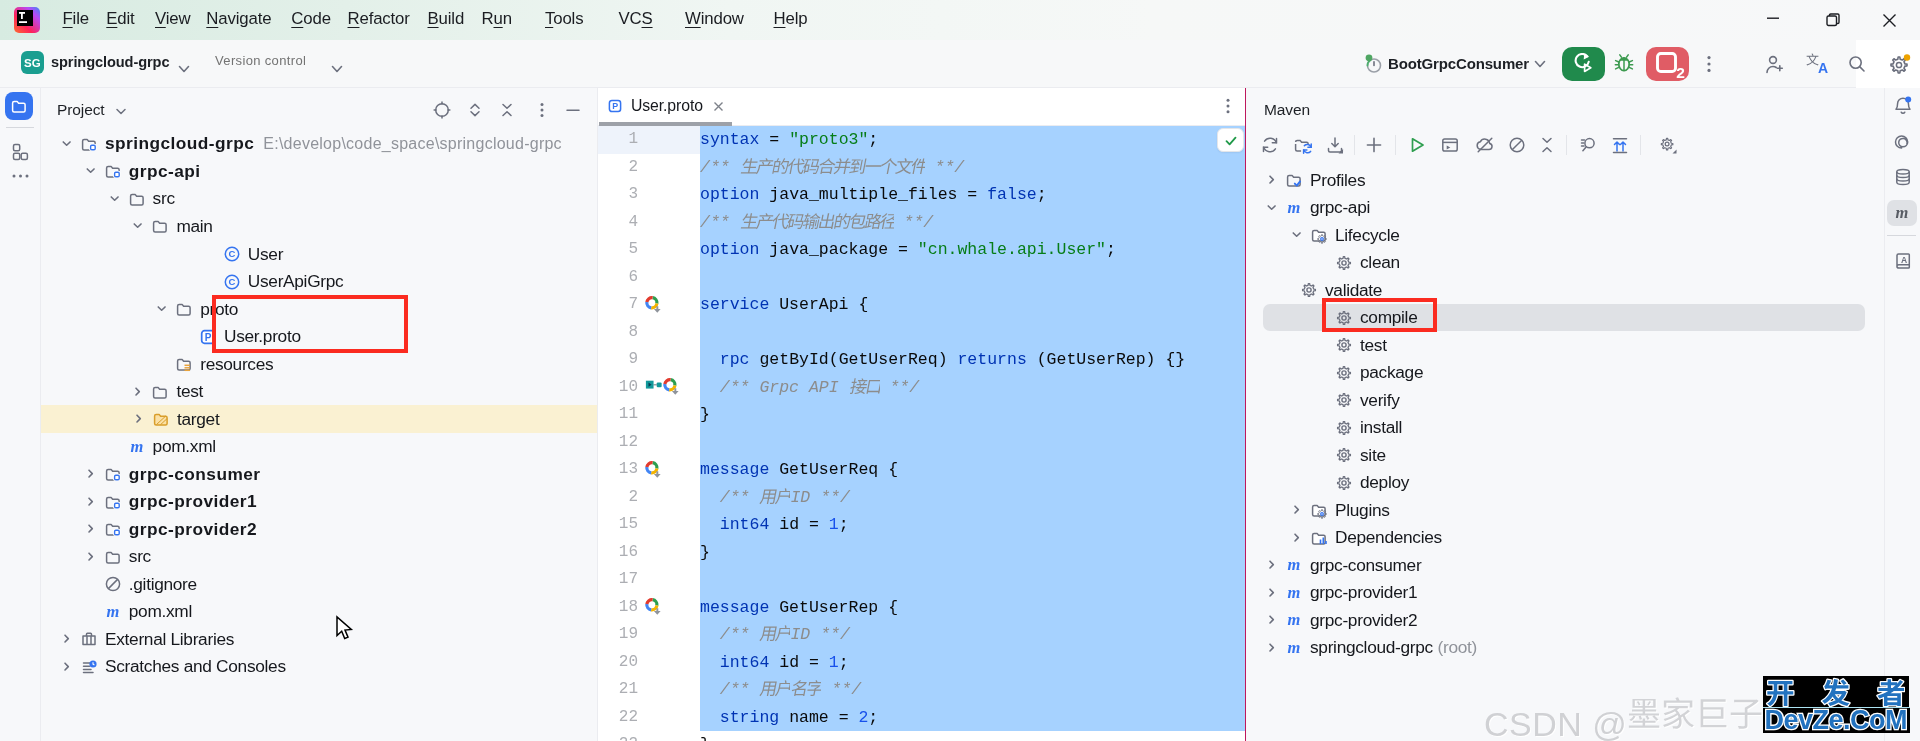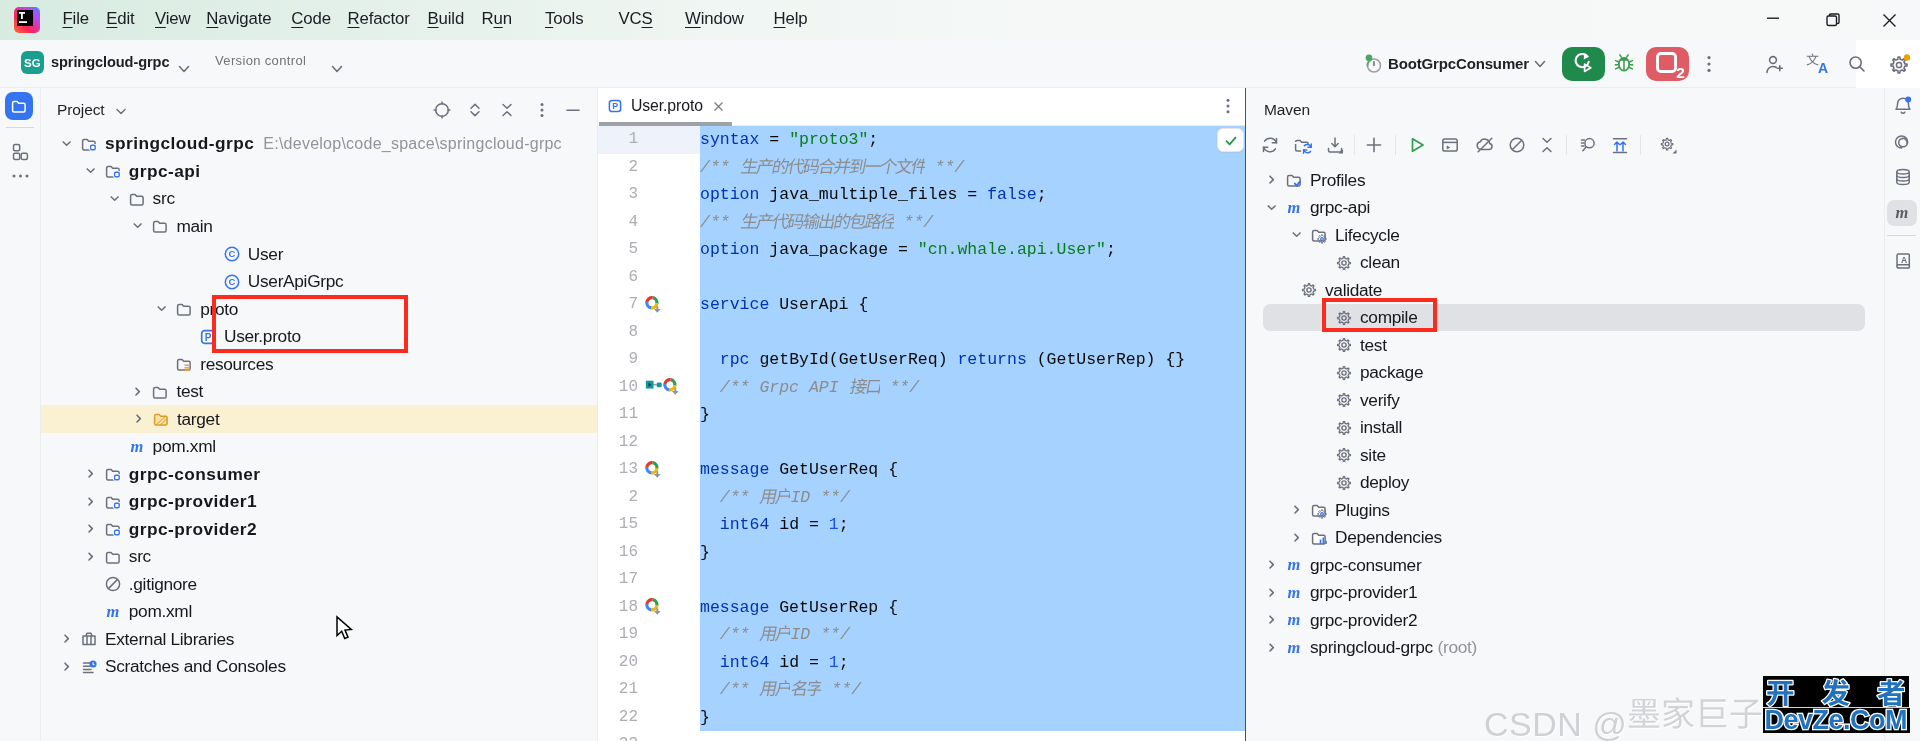--- a/index.html
+++ b/index.html
@@ -466,20 +466,21 @@
             <use href="#g20" transform="translate(15.4 18.7) scale(0.01720) skewX(-11)"></use>
           </svg>ID **/</span></div>
       <div class="cl">  <span class="k">int64</span> id = <span class="n">1</span>;</div>
       <div class="cl">  <span class="c">/** <svg width="31" height="27.5" viewBox="0 0 31 27.5" fill="currentColor">
             <use href="#g19" transform="translate(0.0 18.7) scale(0.01720) skewX(-11)"></use>
             <use href="#g20" transform="translate(15.4 18.7) scale(0.01720) skewX(-11)"></use>
           </svg><svg width="31" height="27.5" viewBox="0 0 31 27.5" fill="currentColor">
             <use href="#g21" transform="translate(0.0 18.7) scale(0.01720) skewX(-11)"></use>
             <use href="#g22" transform="translate(15.4 18.7) scale(0.01720) skewX(-11)"></use>
           </svg> **/</span></div>
+      <div class="cl">  <span class="k">string</span> name = <span class="n">2</span>;</div>
       <div class="cl">}</div>
     </div>
   <svg class="p" style="left:46px;top:207.5px" width="18" height="18" viewBox="0 0 16 16">
       <use href="#grpc"></use>
       <use href="#grpcarrow"></use>
     </svg>
   <svg class="p" style="left:47px;top:290.0px" width="18" height="18" viewBox="0 0 16 16">
       <path d="M7.5 6h3" stroke="#9aa0a6" stroke-width="1.3"></path>
       <rect x="0.8" y="2.4" width="6.8" height="7" fill="#12999b"></rect>
       <path d="M3.1 4 5.8 5.9 3.1 7.8z" fill="#073b52"></path>

